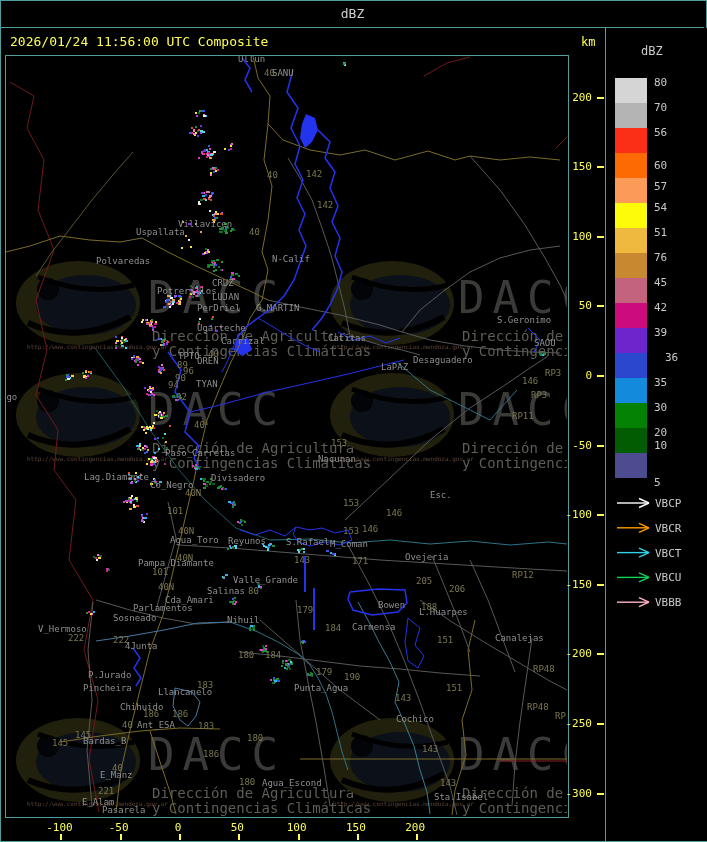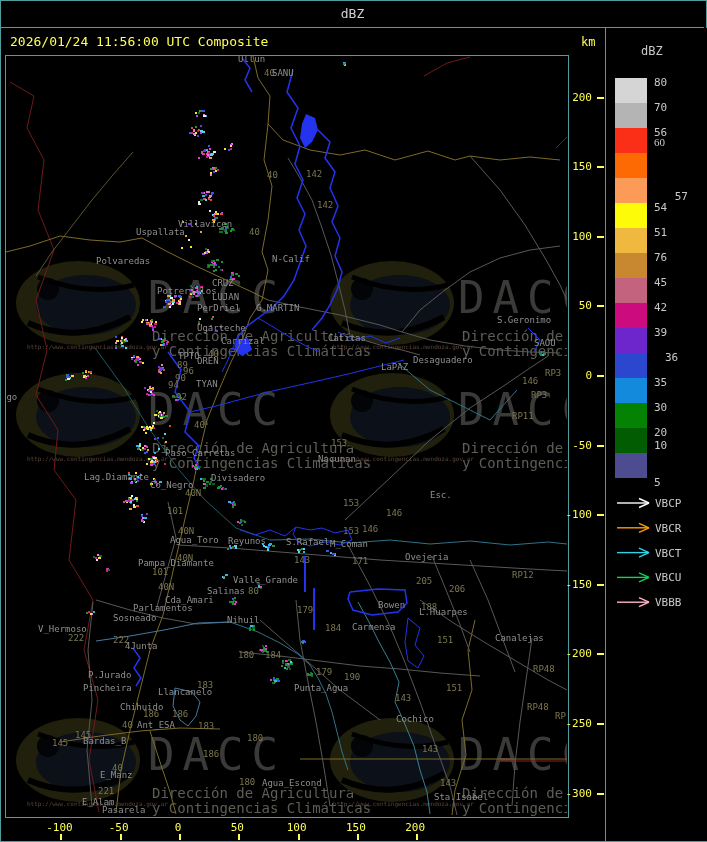--- a/index.html
+++ b/index.html
@@ -1040,23 +1040,23 @@
         <text x="43" y="118.2" font-size="11" fill="#c9c9c9">VBBB</text>
       </g>
     </svg>
 <div class="sw" style="top: 78px; background: rgb(213, 213, 213);"></div>
     <div class="sw-lab" style="top: 77px;">80</div>
     <div class="sw" style="top: 103px; background: rgb(180, 180, 180);"></div>
     <div class="sw-lab" style="top: 102px;">70</div>
     <div class="sw" style="top: 128px; background: rgb(251, 46, 23);"></div>
     <div class="sw-lab" style="top: 127px;">56</div>
     <div class="sw" style="top: 153px; background: rgb(253, 105, 3);"></div>
-    <div class="sw-lab" style="top: 136px; font-family: Liberation Serif, serif;">60</div>
+    <div class="sw-lab" style="top: 160px;">60</div>
     <div class="sw" style="top: 178px; background: rgb(251, 155, 87);"></div>
-    <div class="sw-lab" style="top: 191px; text-align: right;">57</div>
+    <div class="sw-lab" style="top: 181px;">57</div>
     <div class="sw" style="top: 203px; background: rgb(253, 251, 7);"></div>
     <div class="sw-lab" style="top: 202px;">54</div>
     <div class="sw" style="top: 228px; background: rgb(238, 185, 62);"></div>
     <div class="sw-lab" style="top: 227px;">51</div>
     <div class="sw" style="top: 253px; background: rgb(200, 136, 47);"></div>
     <div class="sw-lab" style="top: 252px;">76</div>
     <div class="sw" style="top: 278px; background: rgb(196, 99, 126);"></div>
     <div class="sw-lab" style="top: 277px;">45</div>
     <div class="sw" style="top: 303px; background: rgb(203, 11, 126);"></div>
     <div class="sw-lab" style="top: 302px;">42</div>

